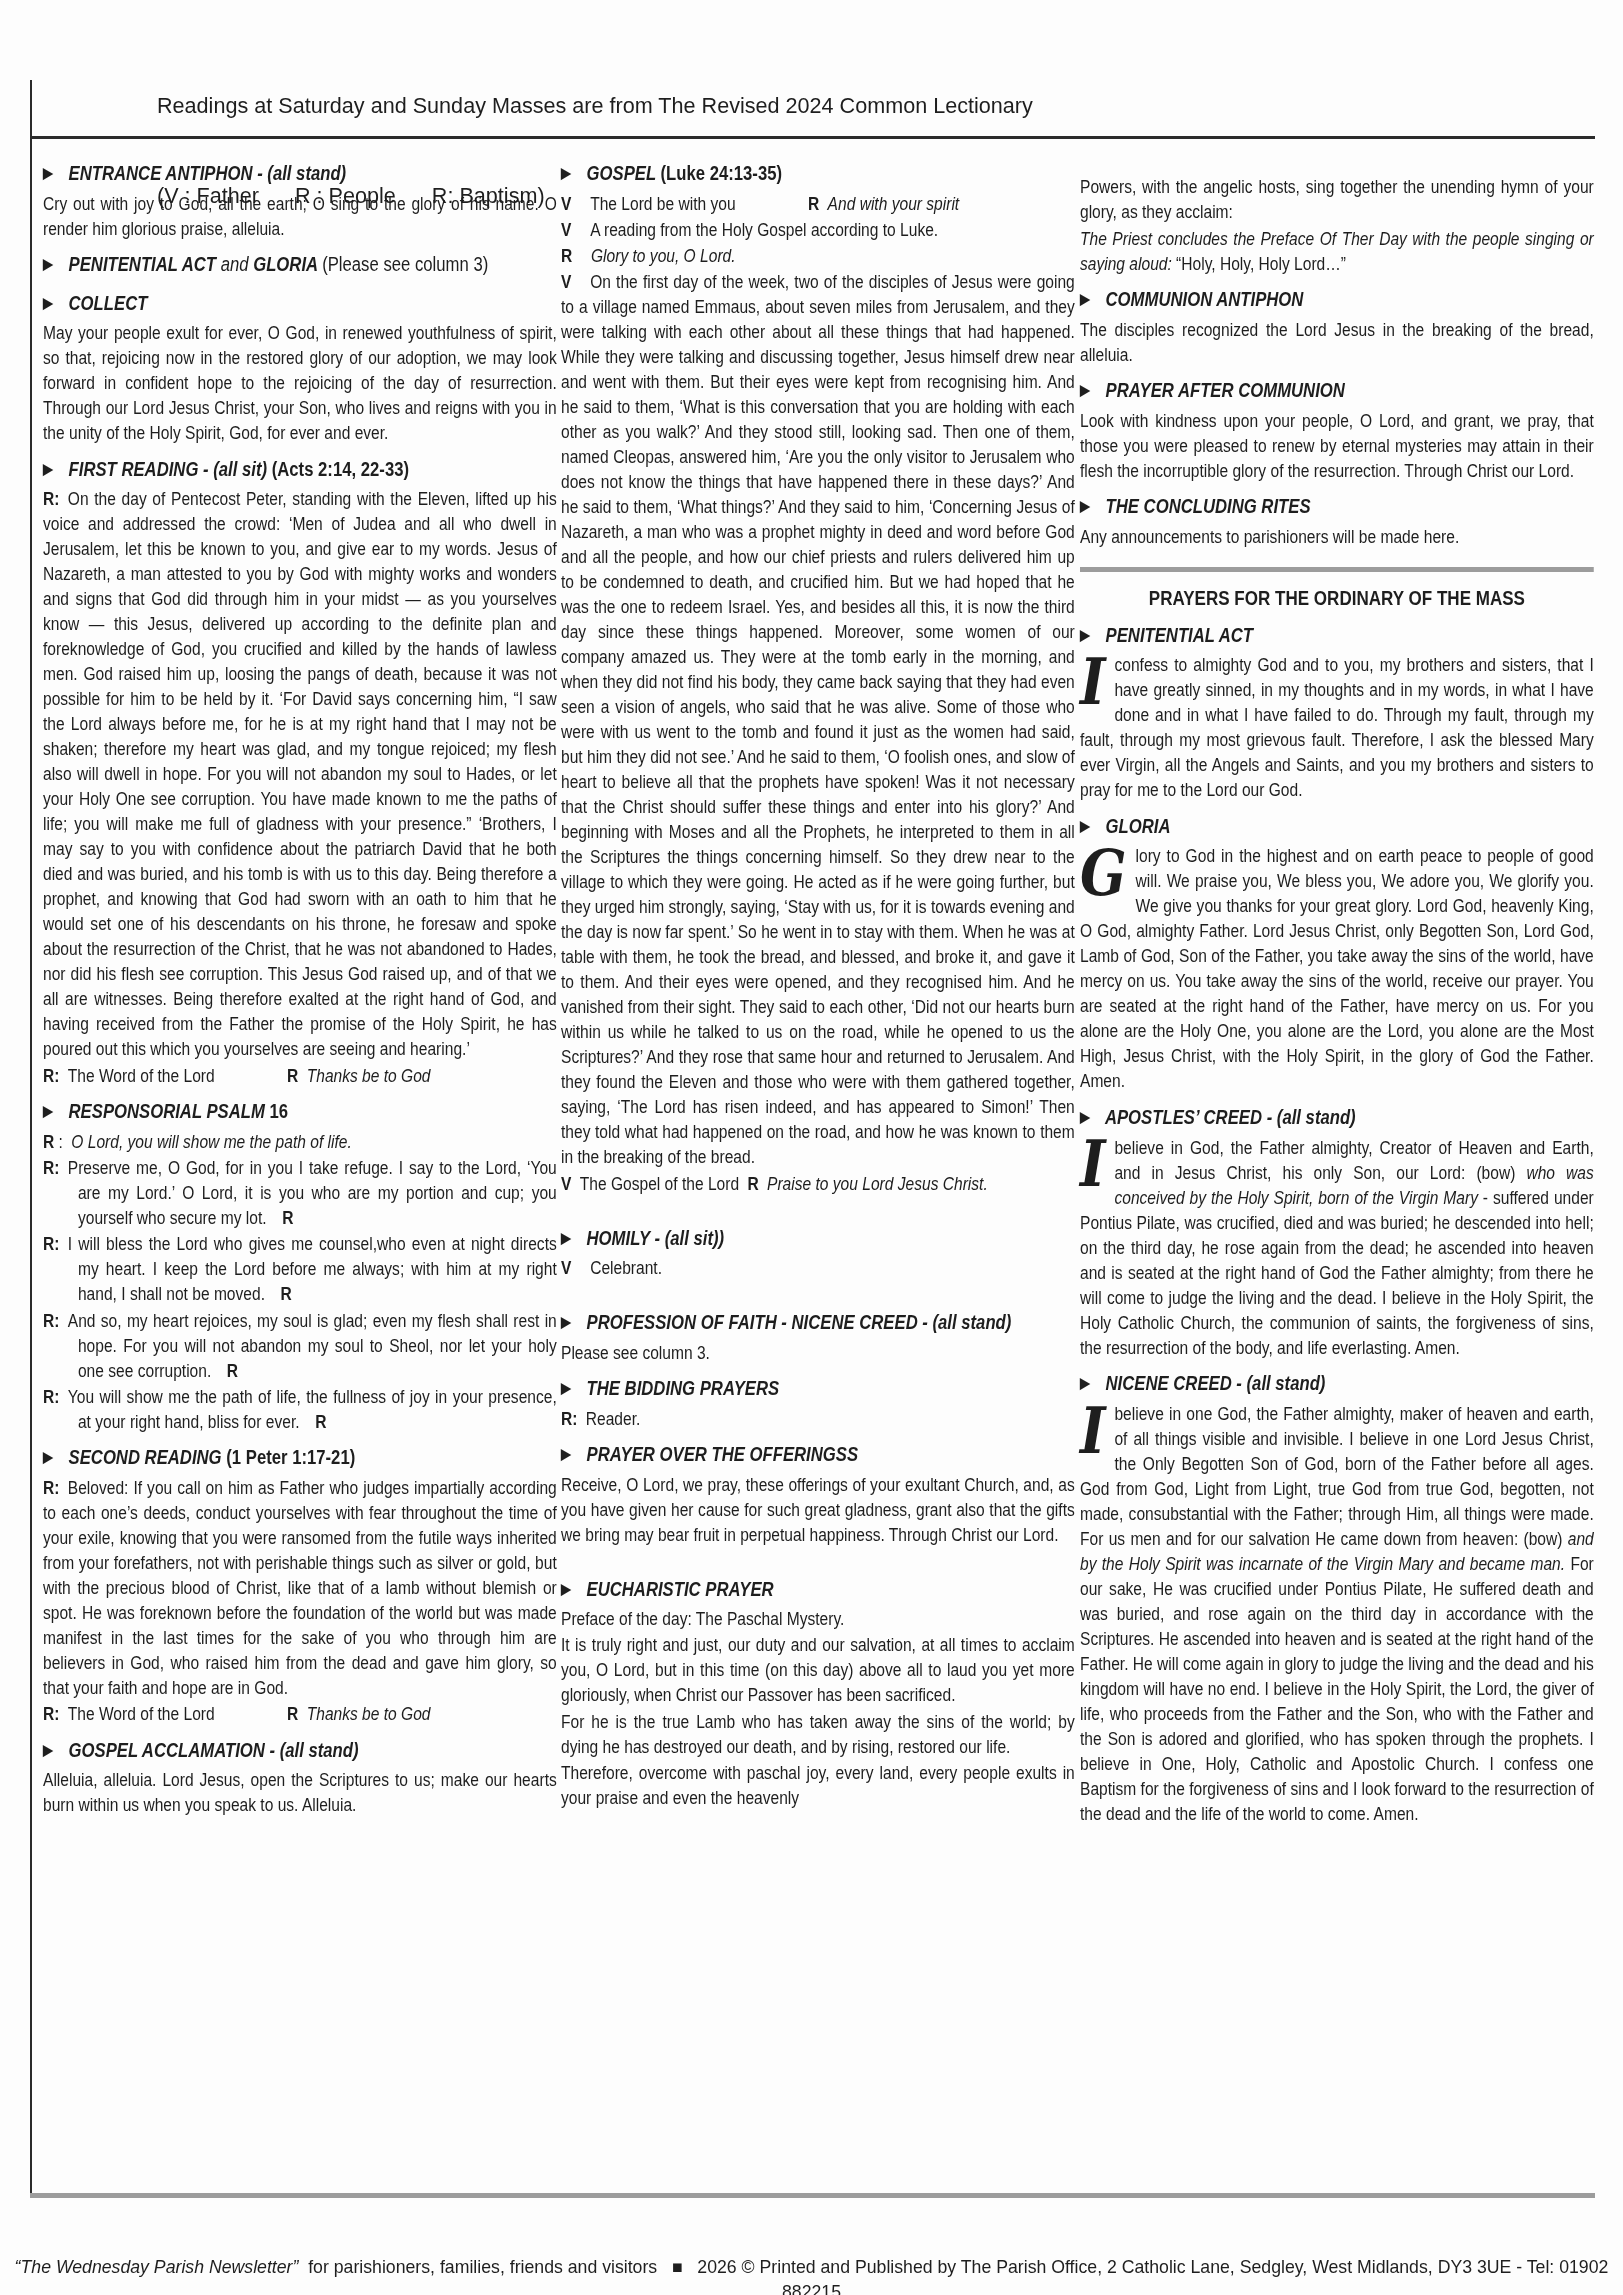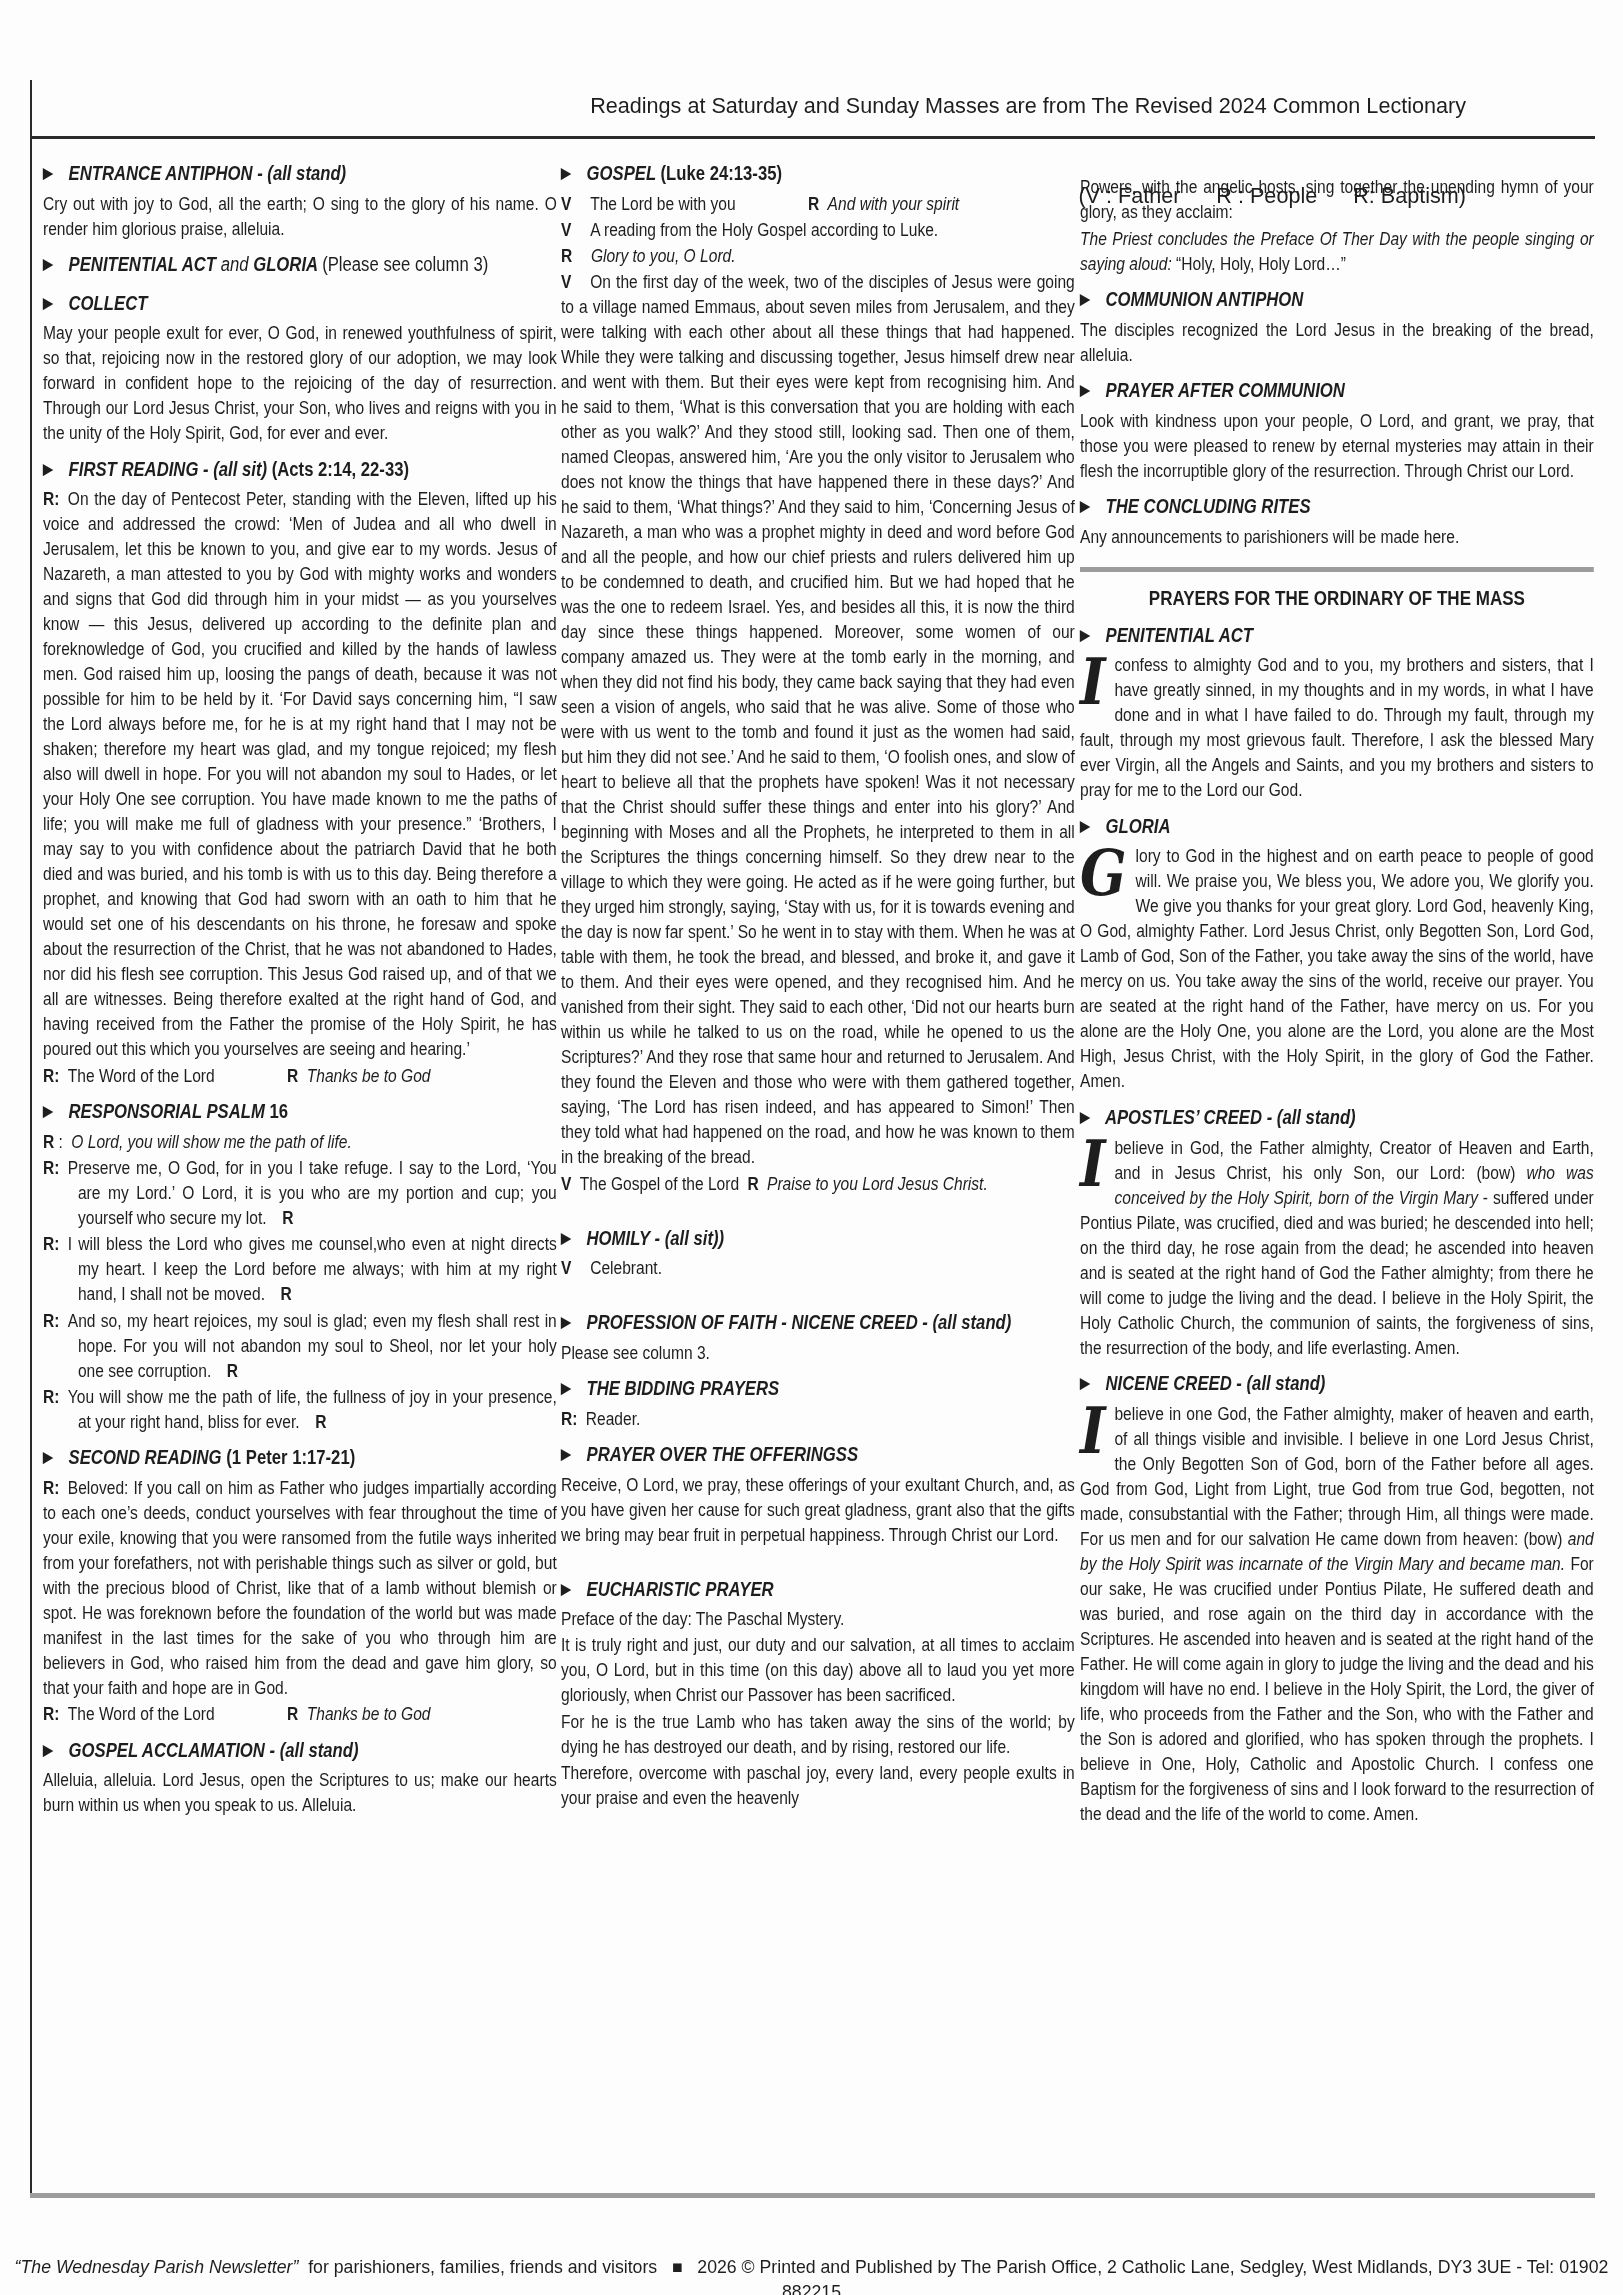--- a/index.html
+++ b/index.html
@@ -1,18 +1,18 @@
 <!DOCTYPE html>
 <html style="font-size:10.5px"><head>
 <meta charset="utf-8">
 <style>
   html,body{margin:0;padding:0}
   body{width:1623px;height:2295px;position:relative;background:#fdfdfd;
        font-family:"Liberation Sans",sans-serif;color:#1e1e1e;overflow:hidden}
-  .header{position:absolute;top:31px;left:157px;width:1309px;text-align:right;
+  .header{position:absolute;top:31px;left:157px;width:1309px;text-align:left;
           font-size:21.6px;line-height:30px;white-space:pre-wrap}
   .header sup{font-size:60%}
   .rule-black{position:absolute;left:30px;top:136px;width:1565px;height:2.6px;background:#2b2b2b}
   .vline{position:absolute;left:30px;top:80px;width:2px;height:2115px;background:#2b2b2b}
   .footer-rule{position:absolute;left:30px;top:2193px;width:1565px;height:4.6px;background:#9c9c9c}
   .footer{position:absolute;top:2205px;left:0;width:1623px;text-align:center;
           font-size:17.7px;line-height:25px;white-space:pre-wrap}
   .col{position:absolute;top:160px;width:603px;transform:scaleX(0.852);transform-origin:0 0;
        font-size:18.3px;line-height:25px;text-align:justify}
   .c1{left:43px}.c2{left:561px}.c3{left:1080px}

